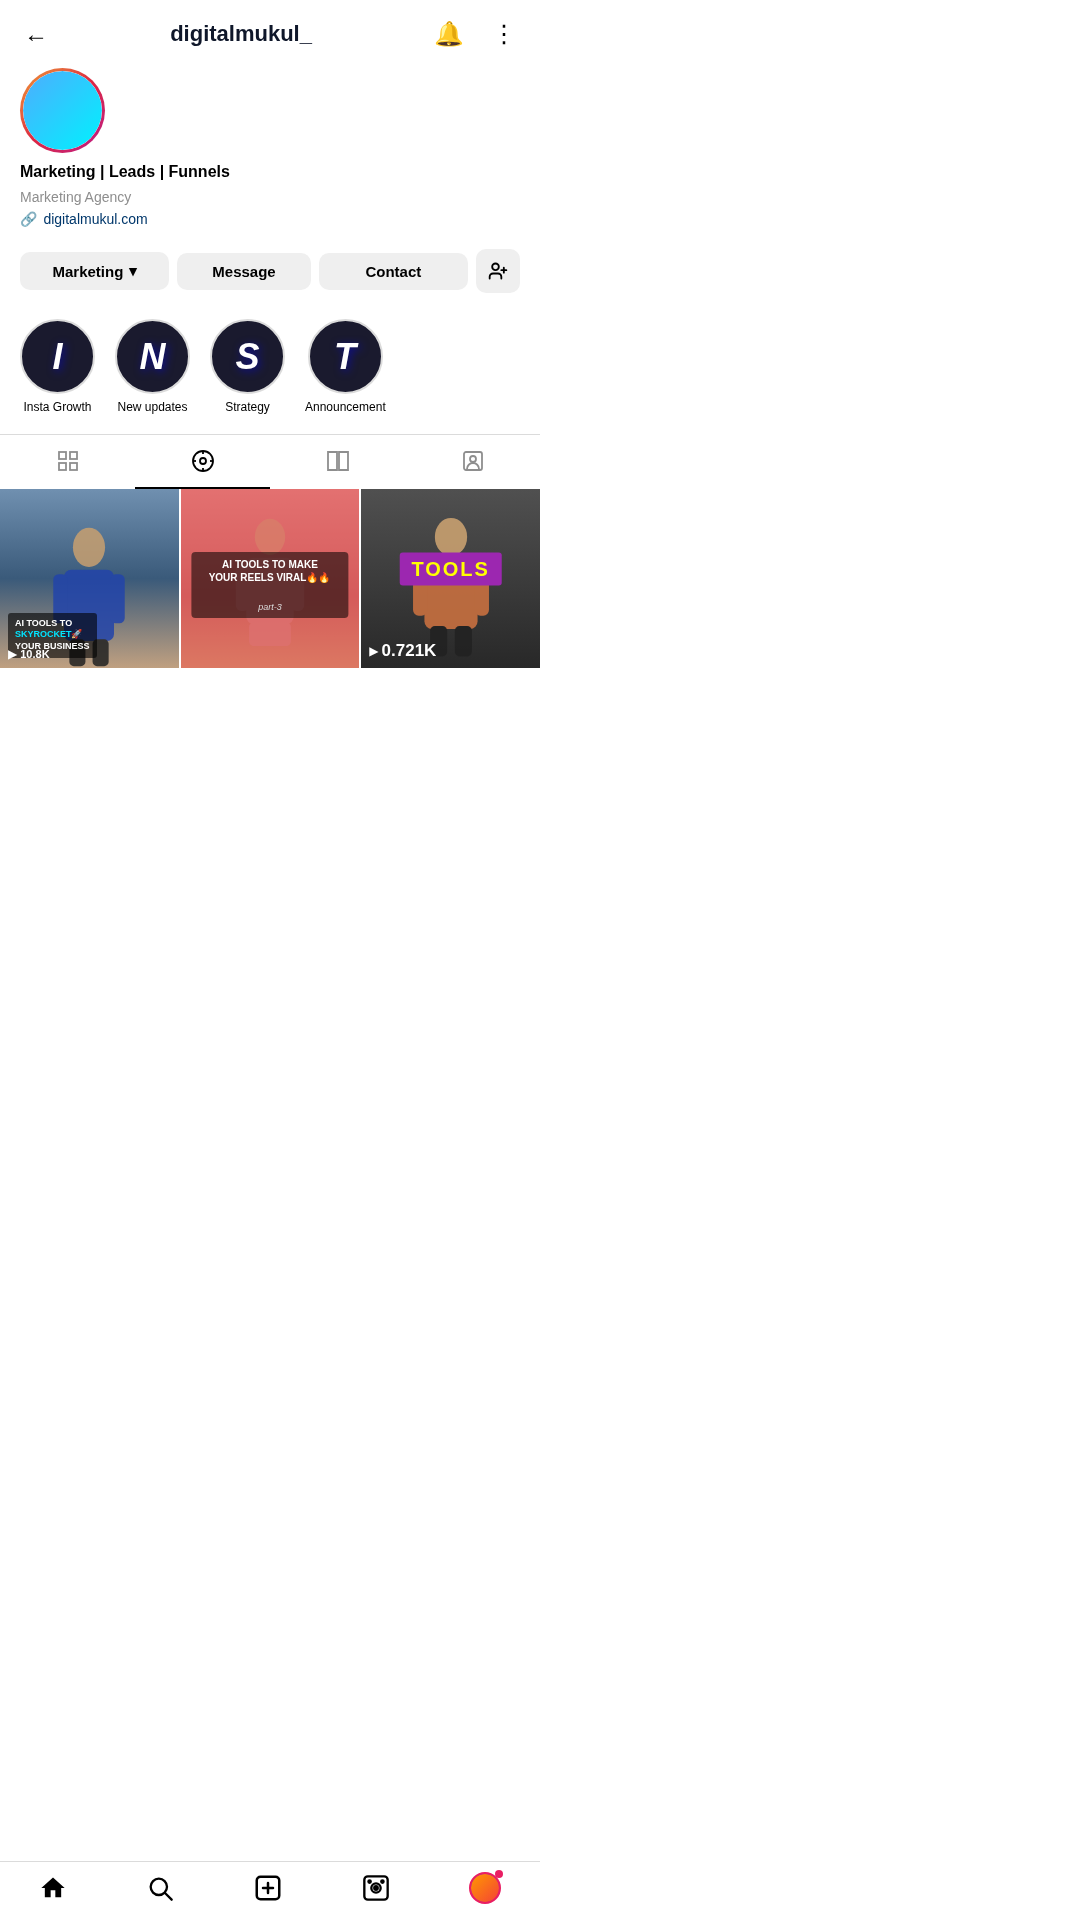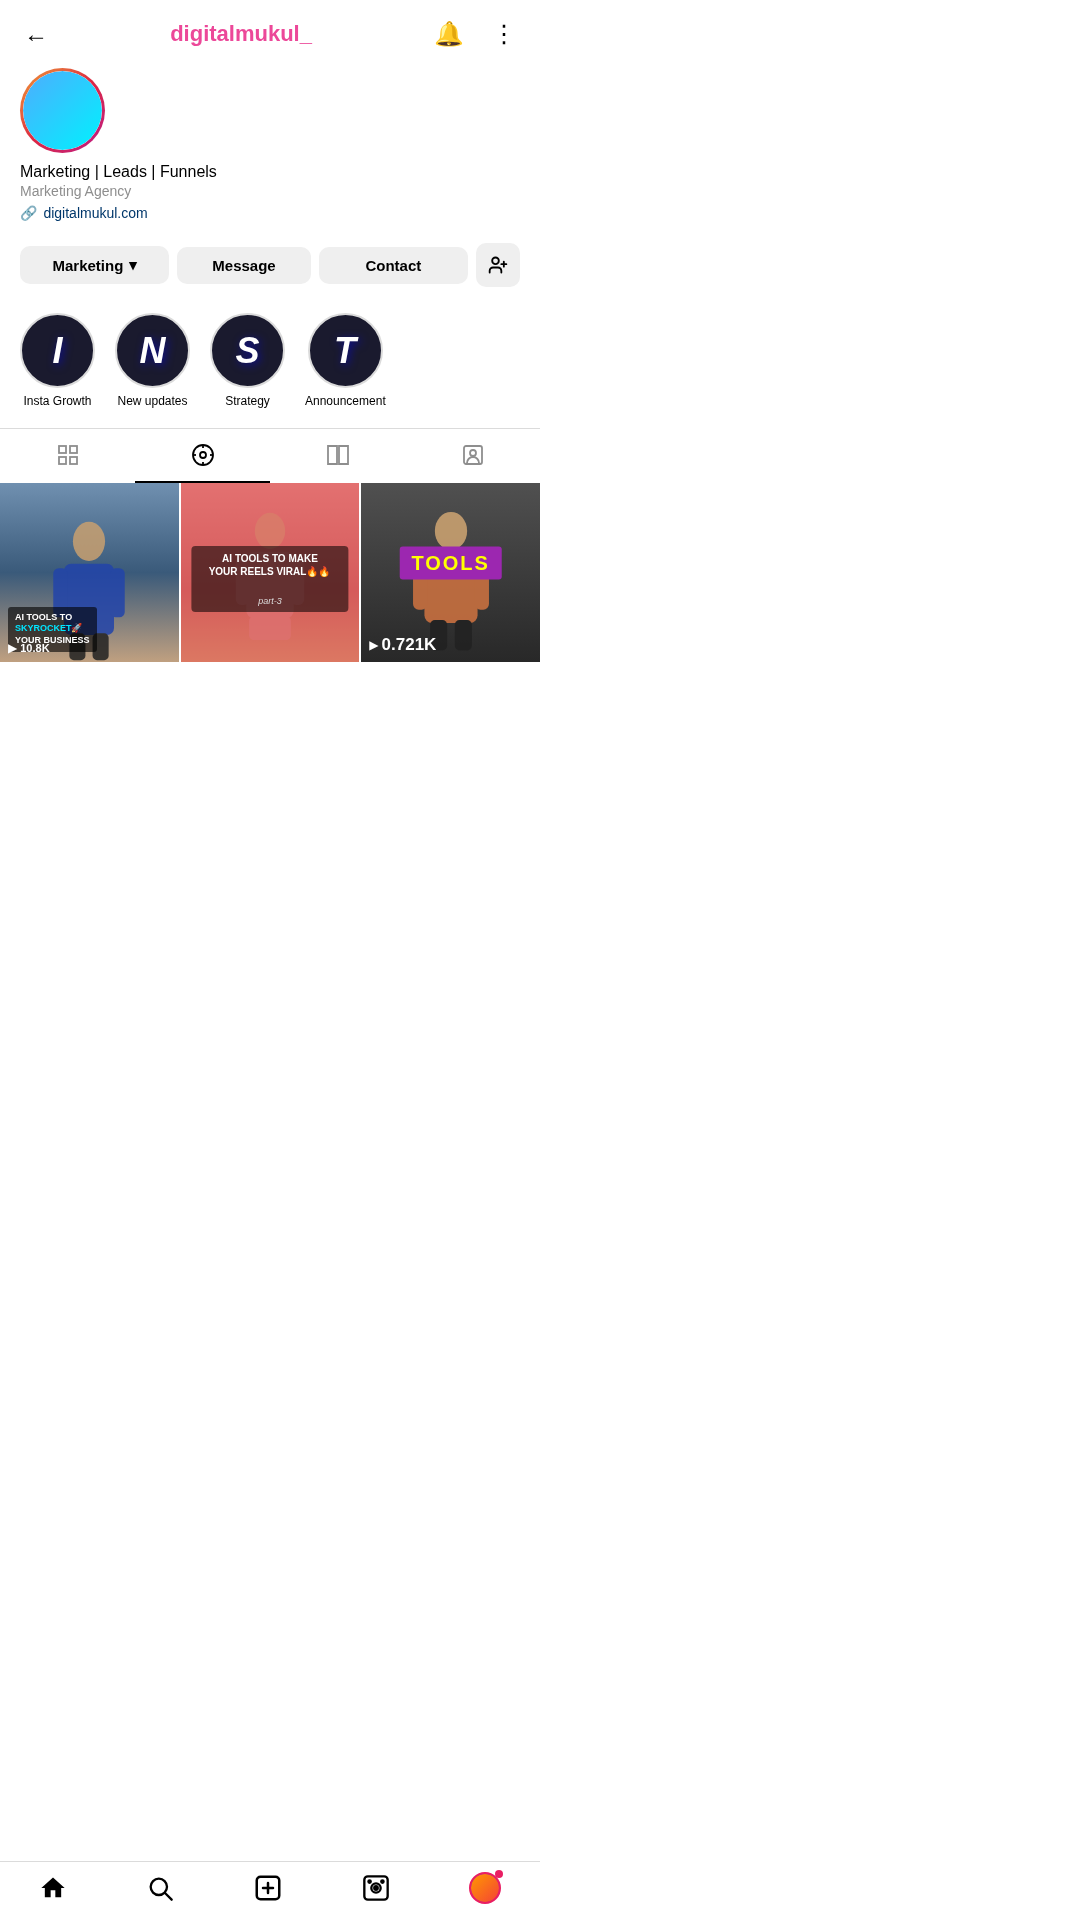--- a/index.html
+++ b/index.html
@@ -17,21 +17,21 @@
     .header {
       display: flex;
       align-items: center;
       justify-content: space-between;
       padding: 16px 20px;
       background: #fff;
     }
     .header-title {
       font-size: 22px;
       font-weight: 700;
-      color: #ec4899;
+      color: #0f172a;
     }
     .header-icons {
       display: flex;
       gap: 20px;
       align-items: center;
     }
     .icon-btn {
       background: none;
       border: none;
       cursor: pointer;
@@ -70,23 +70,23 @@
       border-radius: 50%;
       background: linear-gradient(135deg, #4facfe, #00f2fe);
     }
 
     
     .bio-section {
       padding: 0 20px 12px 20px;
     }
     .bio-name {
       font-size: 16px;
-      font-weight: 400;
-      color: #000;
-      margin-bottom: 2px;
+      font-weight: 700;
+      color: #000;
+      margin-bottom: 8px;
     }
     .bio-category {
       font-size: 14px;
       color: #8e8e8e;
       margin-bottom: 6px;
     }
     .bio-text {
       font-size: 14px;
       color: #000;
       line-height: 1.5;

